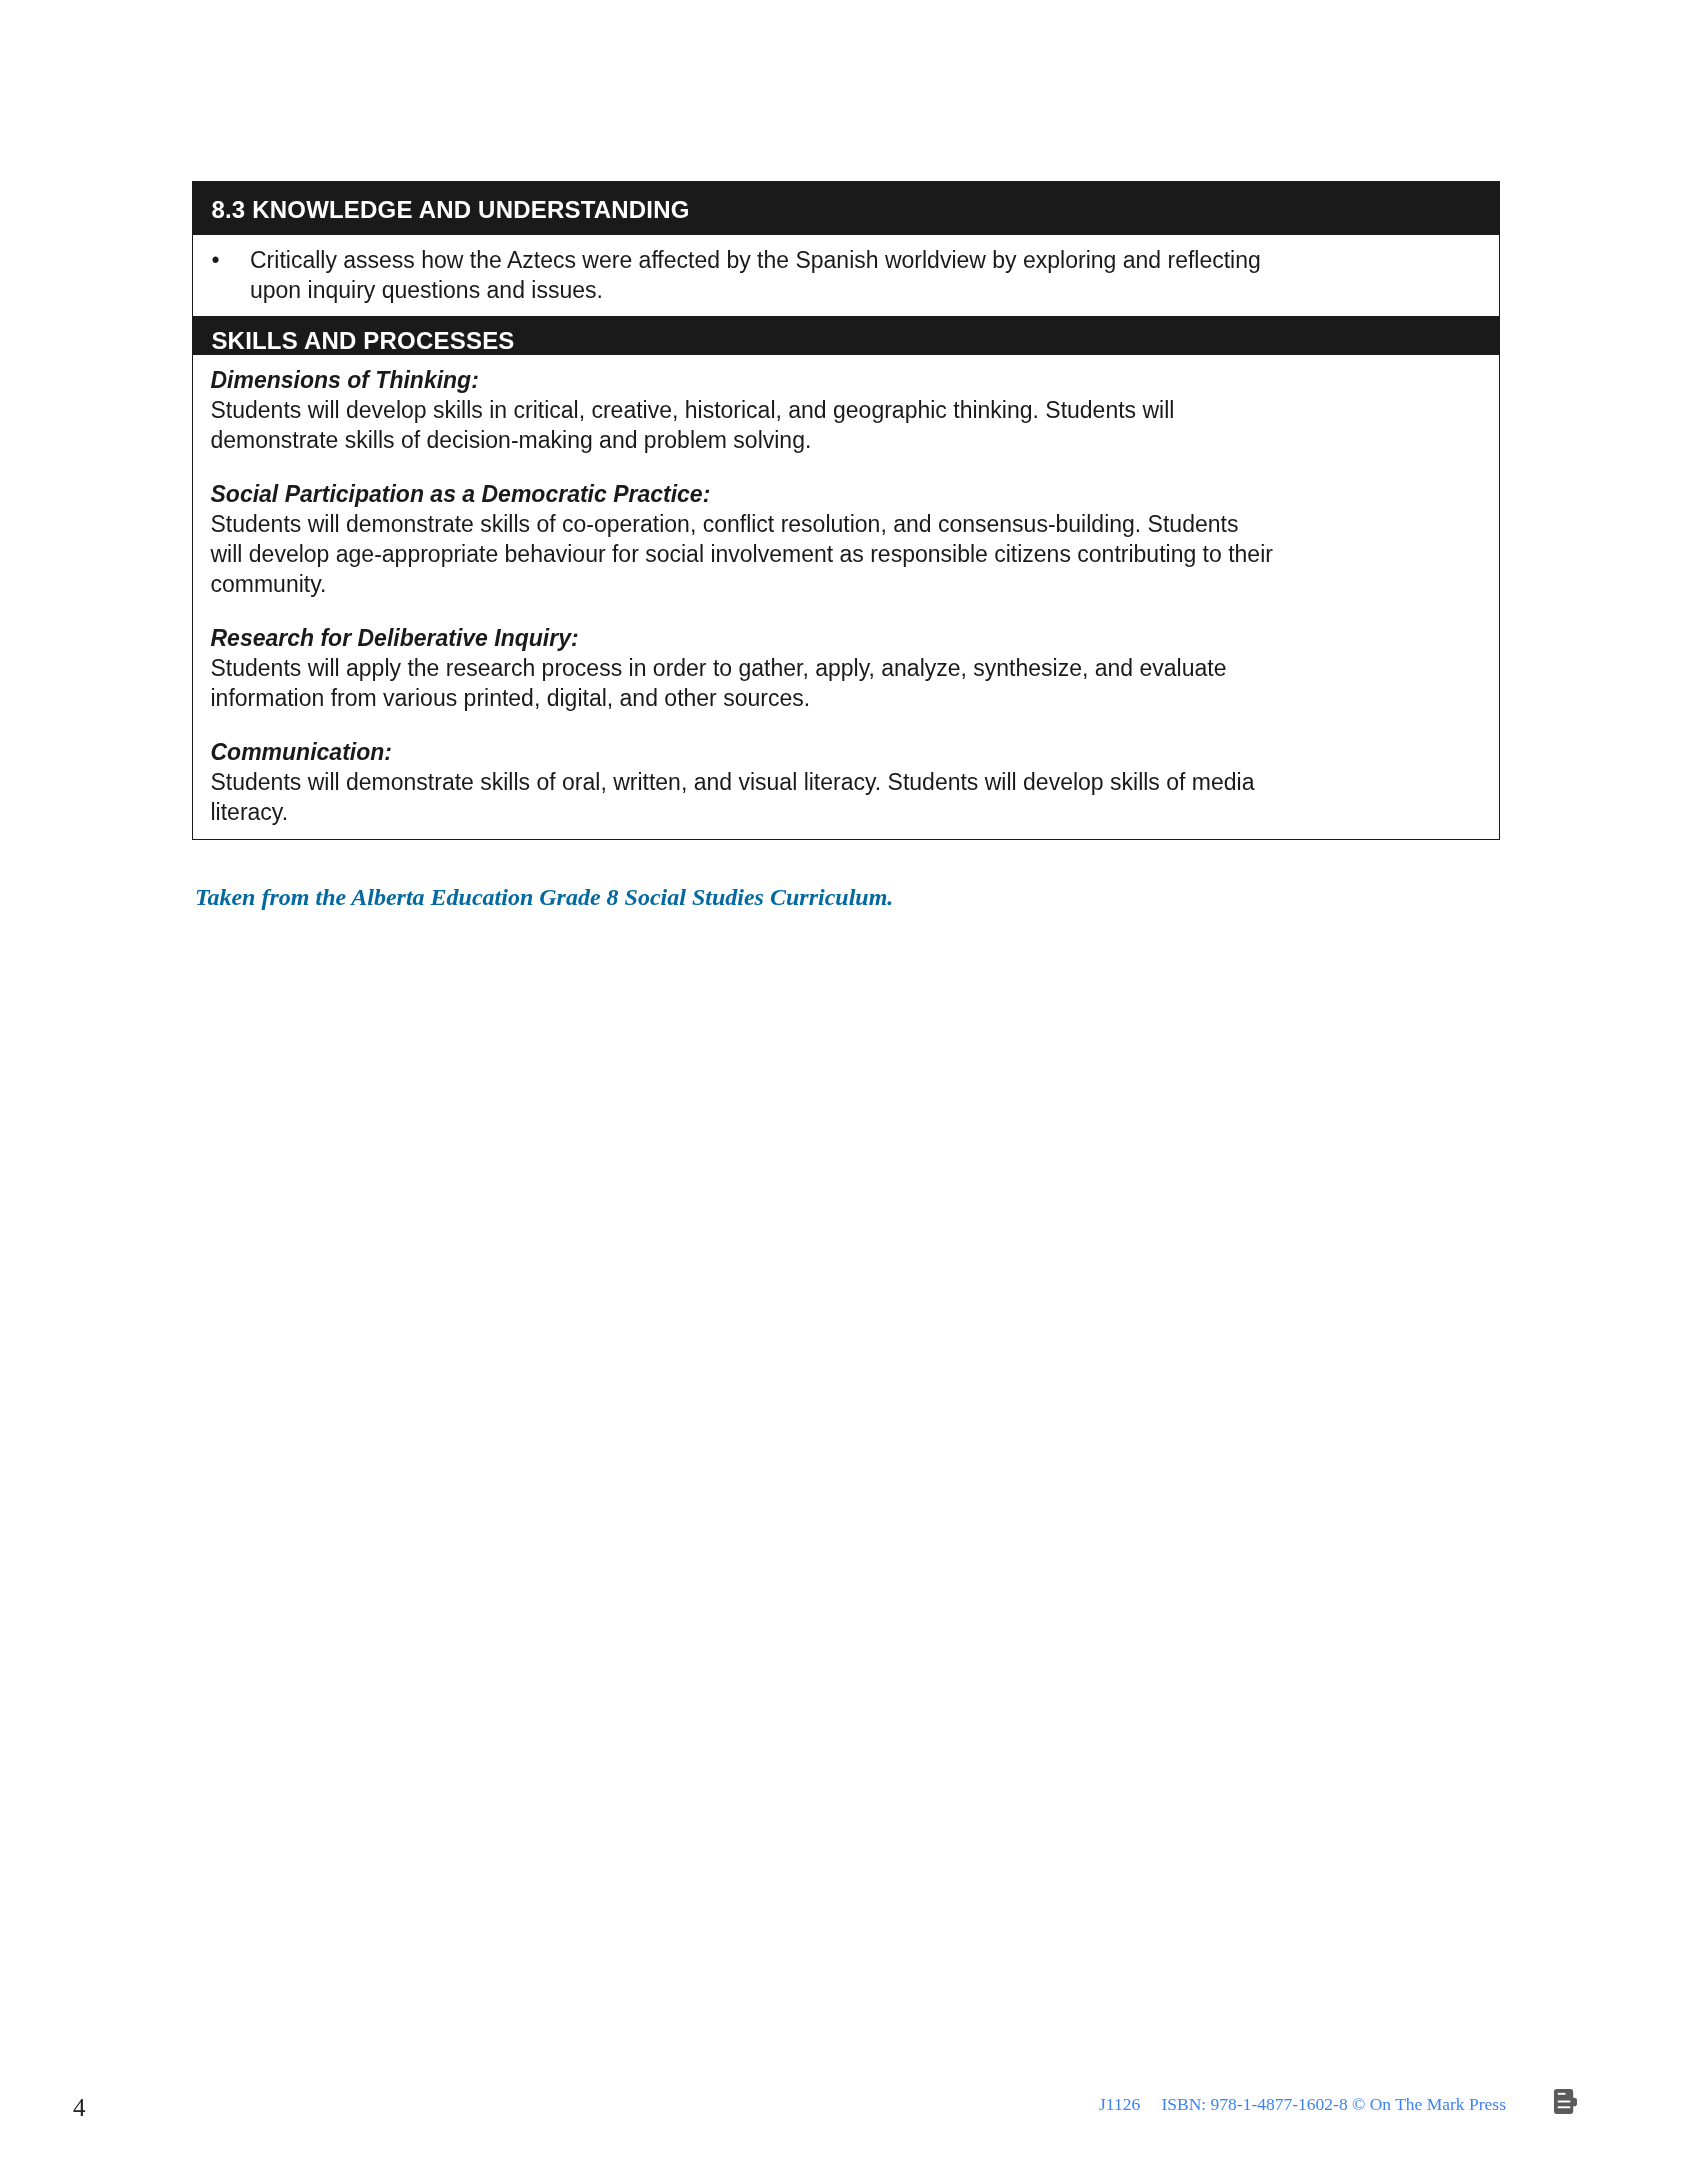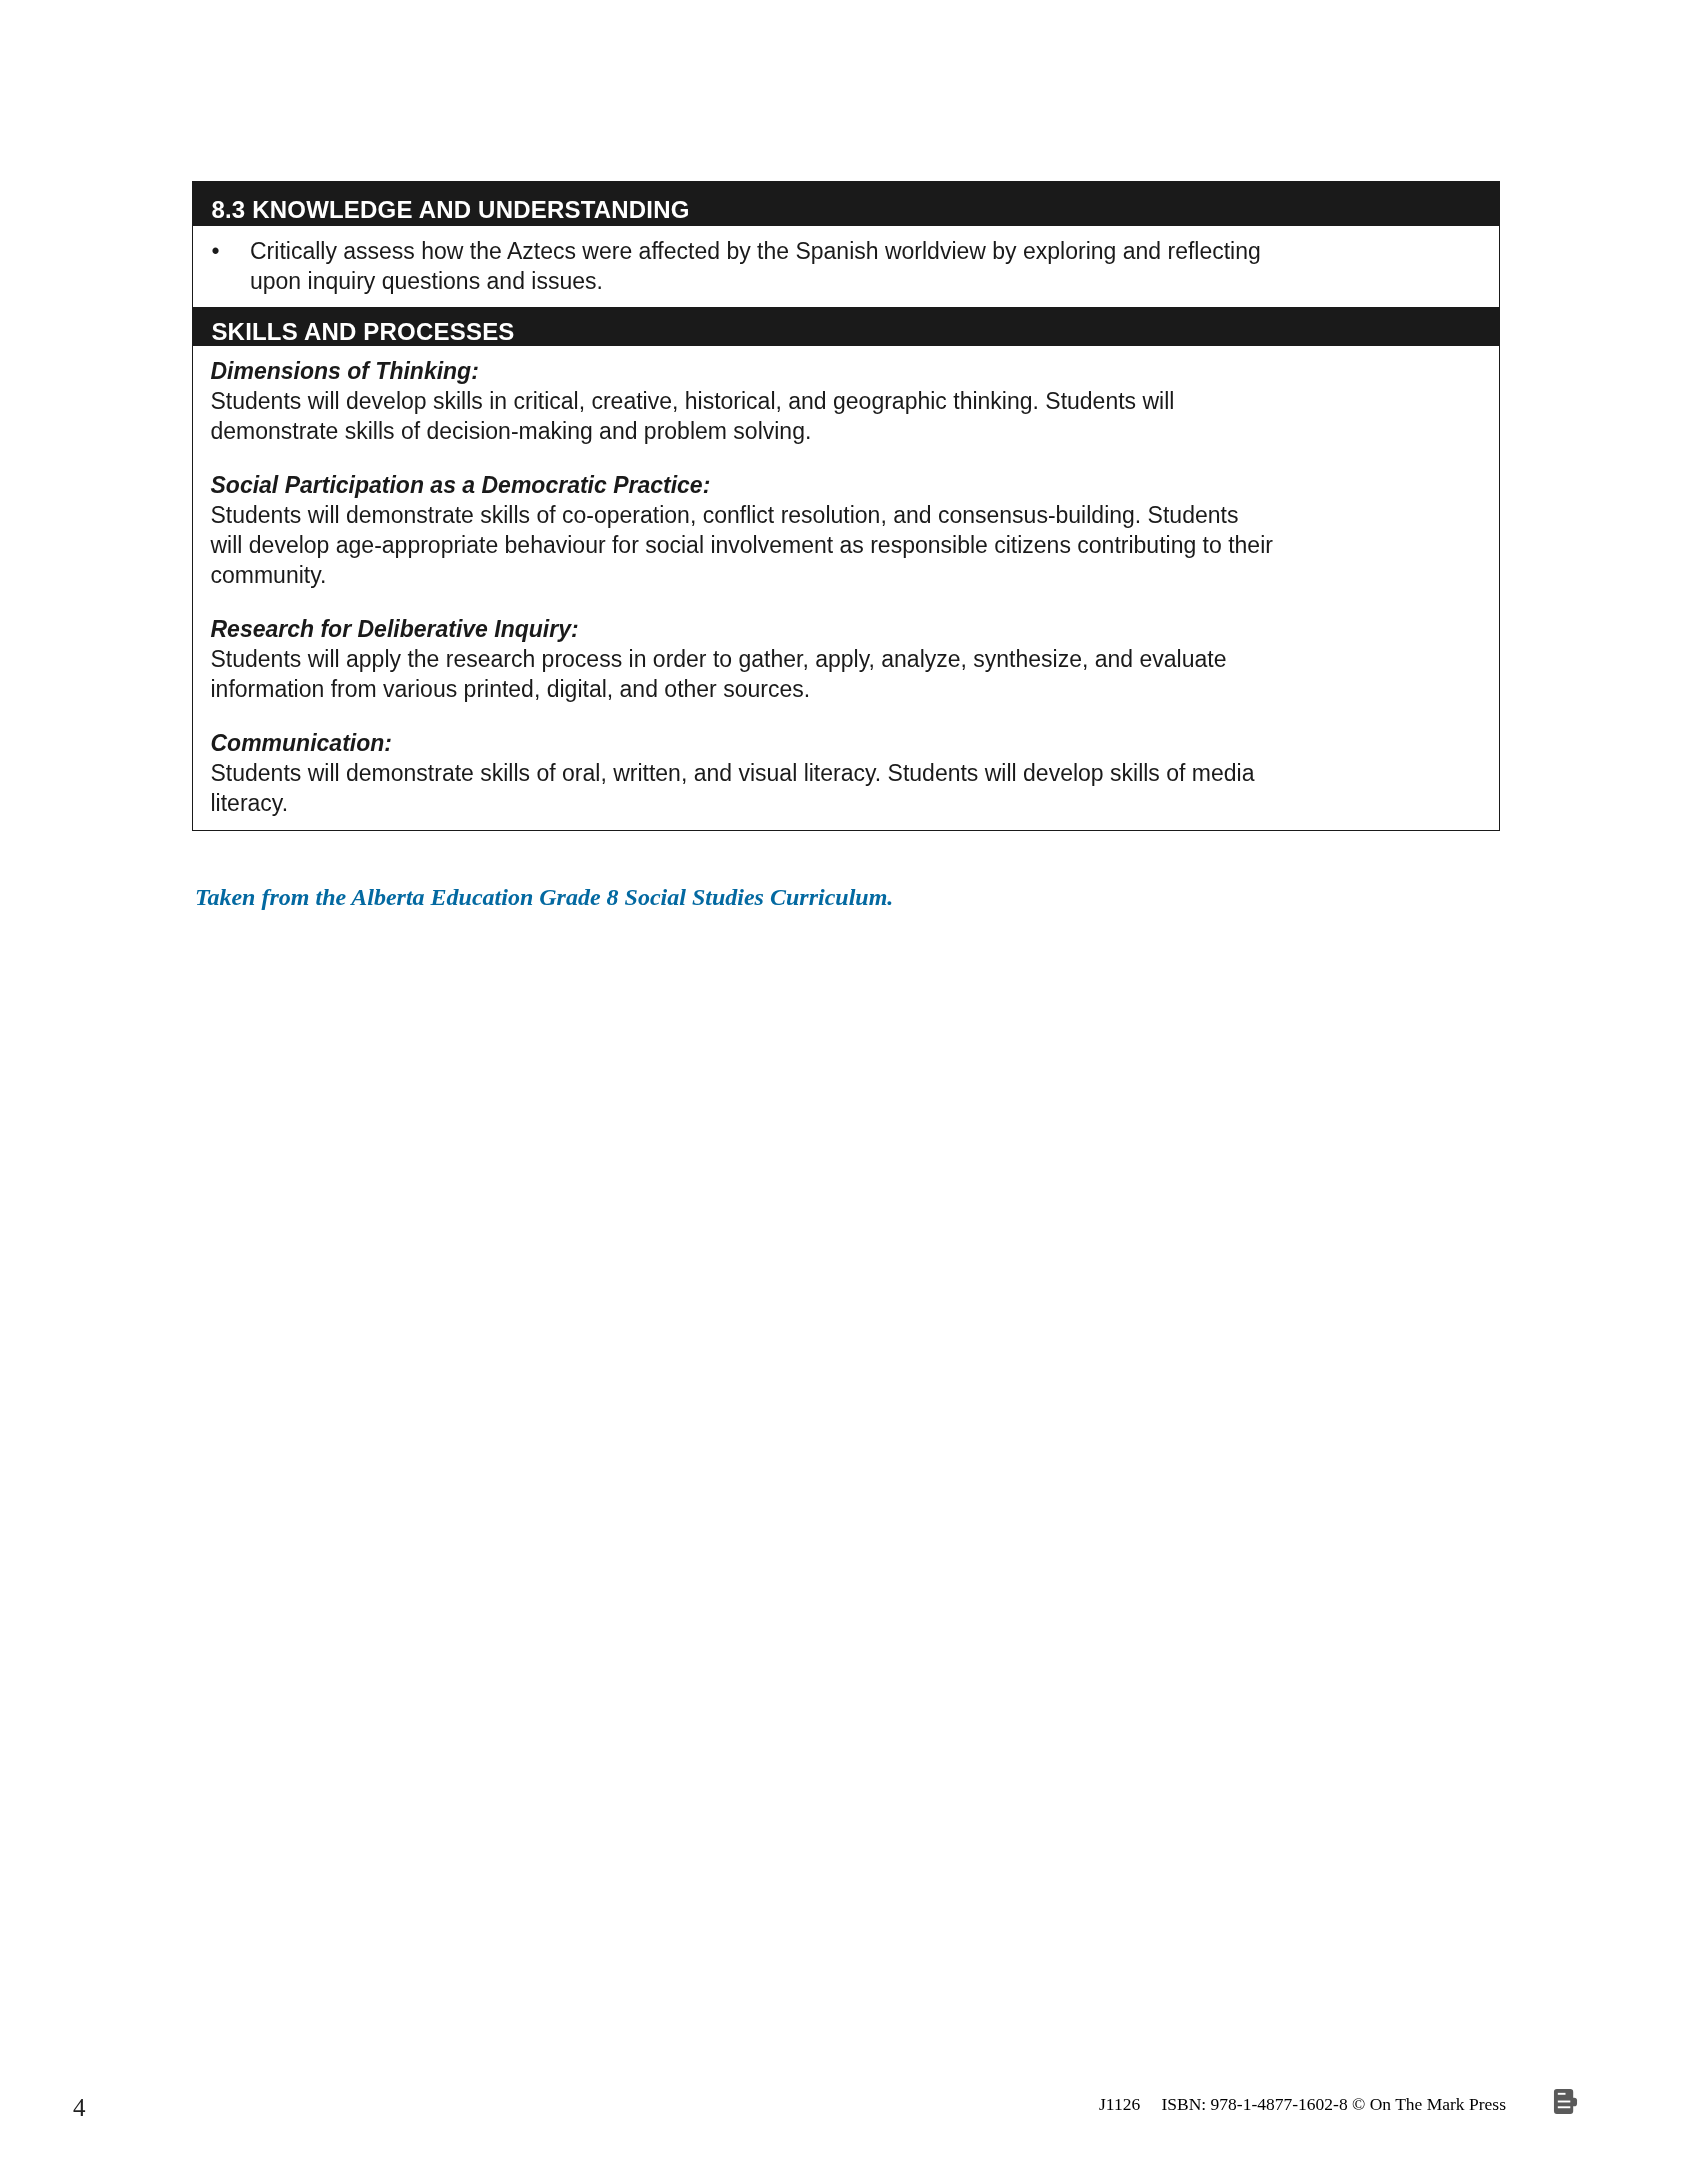--- a/index.html
+++ b/index.html
@@ -1,30 +1,30 @@
 <!DOCTYPE html>
 <html><head>
 <meta charset="utf-8">
 <style>
   html, body { margin: 0; padding: 0; background: #ffffff; }
   body { width: 1698px; height: 2183px; position: relative; overflow: hidden; font-family: "Liberation Sans", sans-serif; color: #1a1a1a; }
   .box { position: absolute; left: 192px; top: 181px; width: 1306px; border: 1.9px solid #1a1a1a; box-sizing: content-box; }
-  .hdr { background: #1a1a1a; color: #ffffff; font-weight: bold; font-size: 24px; height: 44px; line-height: 55px; padding-left: 18.4px; letter-spacing: 0.2px; white-space: nowrap; }
+  .hdr { background: #1a1a1a; color: #ffffff; font-weight: bold; font-size: 24px; height: 53px; line-height: 55px; padding-left: 18.4px; letter-spacing: 0.2px; white-space: nowrap; }
   .hdr2 { height: 39px; line-height: 49px; }
   .bullet-row { height: 81px; position: relative; }
   .bullet { position: absolute; left: 18.4px; top: 9.7px; font-size: 23px; line-height: 30px; }
   .bullet-text { position: absolute; left: 57px; top: 9.7px; font-size: 23px; line-height: 30px; white-space: nowrap; }
   .skills { padding: 9.7px 0 12.6px 17.5px; }
   .section { margin-bottom: 24px; }
   .section:last-child { margin-bottom: 0; margin-top: 14px; }
   .sec-title { font-weight: bold; font-size: 23px; line-height: 30px; white-space: nowrap; font-style: italic; }
   .sec-line { font-size: 23px; line-height: 30px; white-space: nowrap; }
   .caption { position: absolute; left: 195px; top: 884px; font-family: "Liberation Serif", "DejaVu Serif", serif; font-style: italic; font-weight: bold; font-size: 24px; color: #0369a1; white-space: nowrap; }
   .page-num { position: absolute; left: 73px; top: 2094px; font-family: "Liberation Serif", serif; font-size: 25px; color: #222; }
-  .footer { position: absolute; left: 1099px; top: 2094px; font-family: "Liberation Serif", serif; font-size: 17.5px; color: #000000; white-space: nowrap; }
+  .footer { position: absolute; left: 1099px; top: 2094px; font-family: "Liberation Serif", serif; font-size: 17.5px; color: #3b82f6; white-space: nowrap; }
   .footer .code { margin-right: 21.3px; }
   .logo { position: absolute; left: 1553px; top: 2088px; width: 25px; height: 27px; }
 </style>
 </head>
 <body>
 
 <div class="box">
   <div class="hdr">8.3 KNOWLEDGE AND UNDERSTANDING</div>
   <div class="bullet-row">
     <span class="bullet">•</span>

